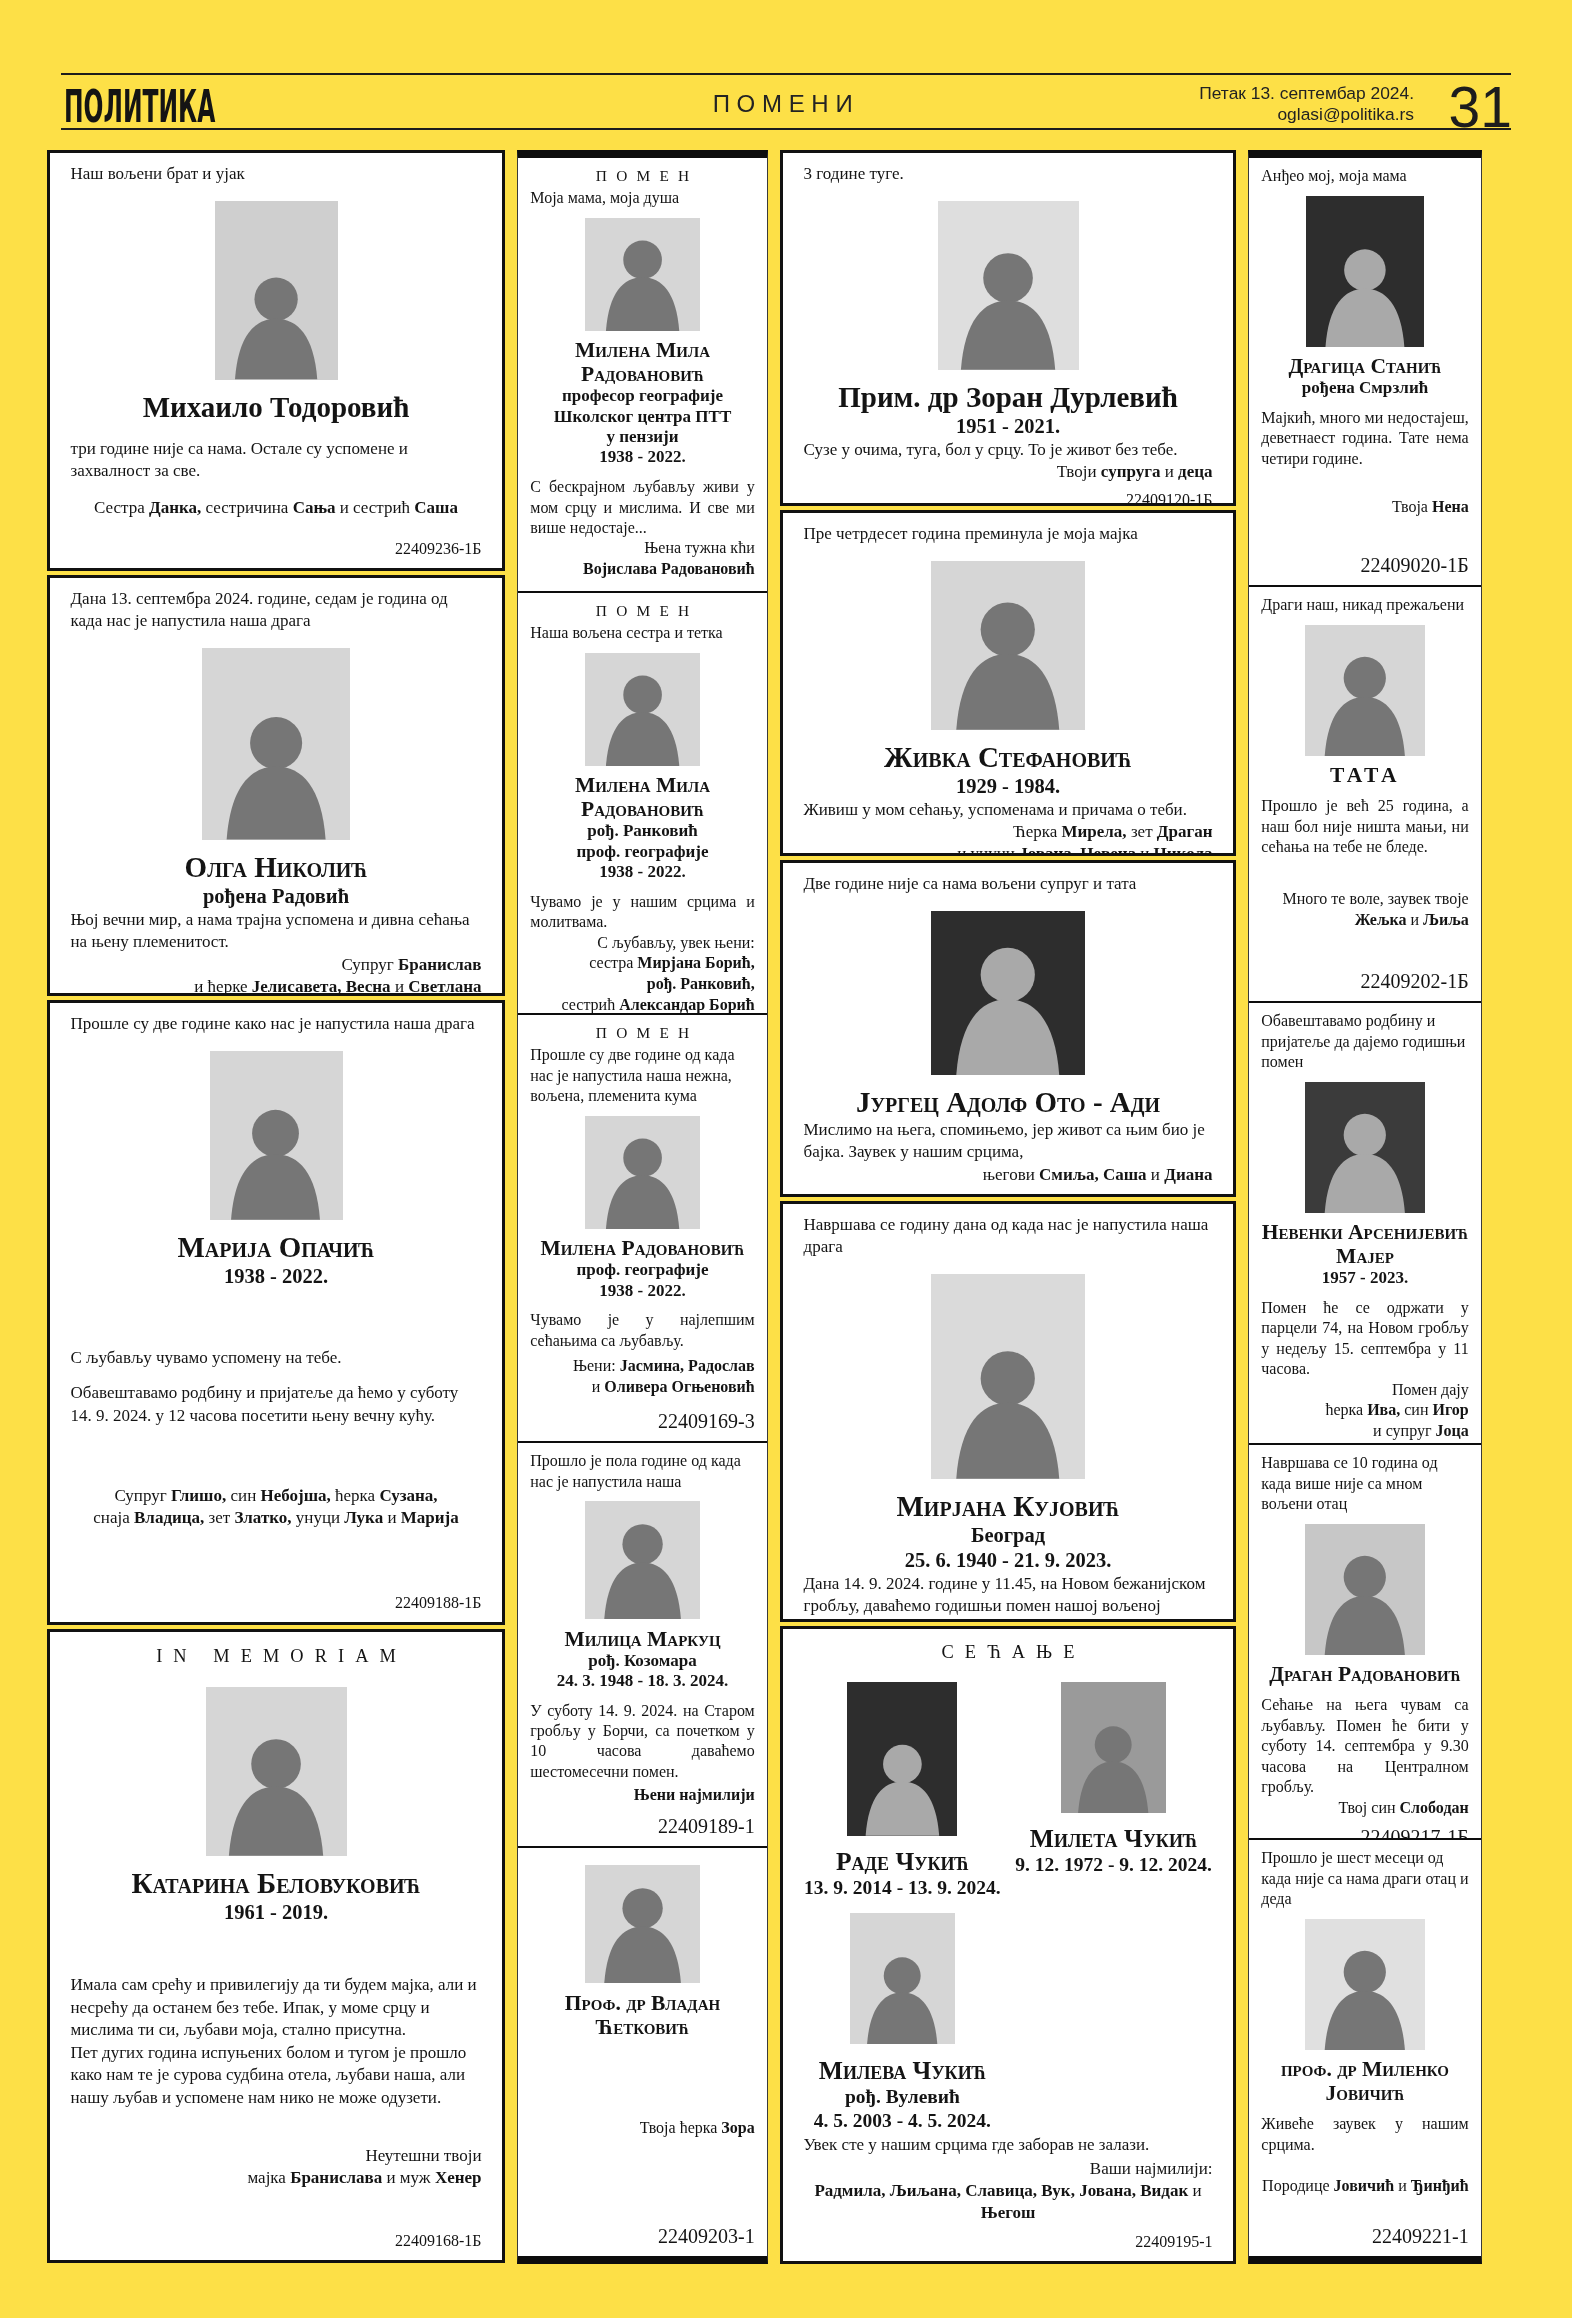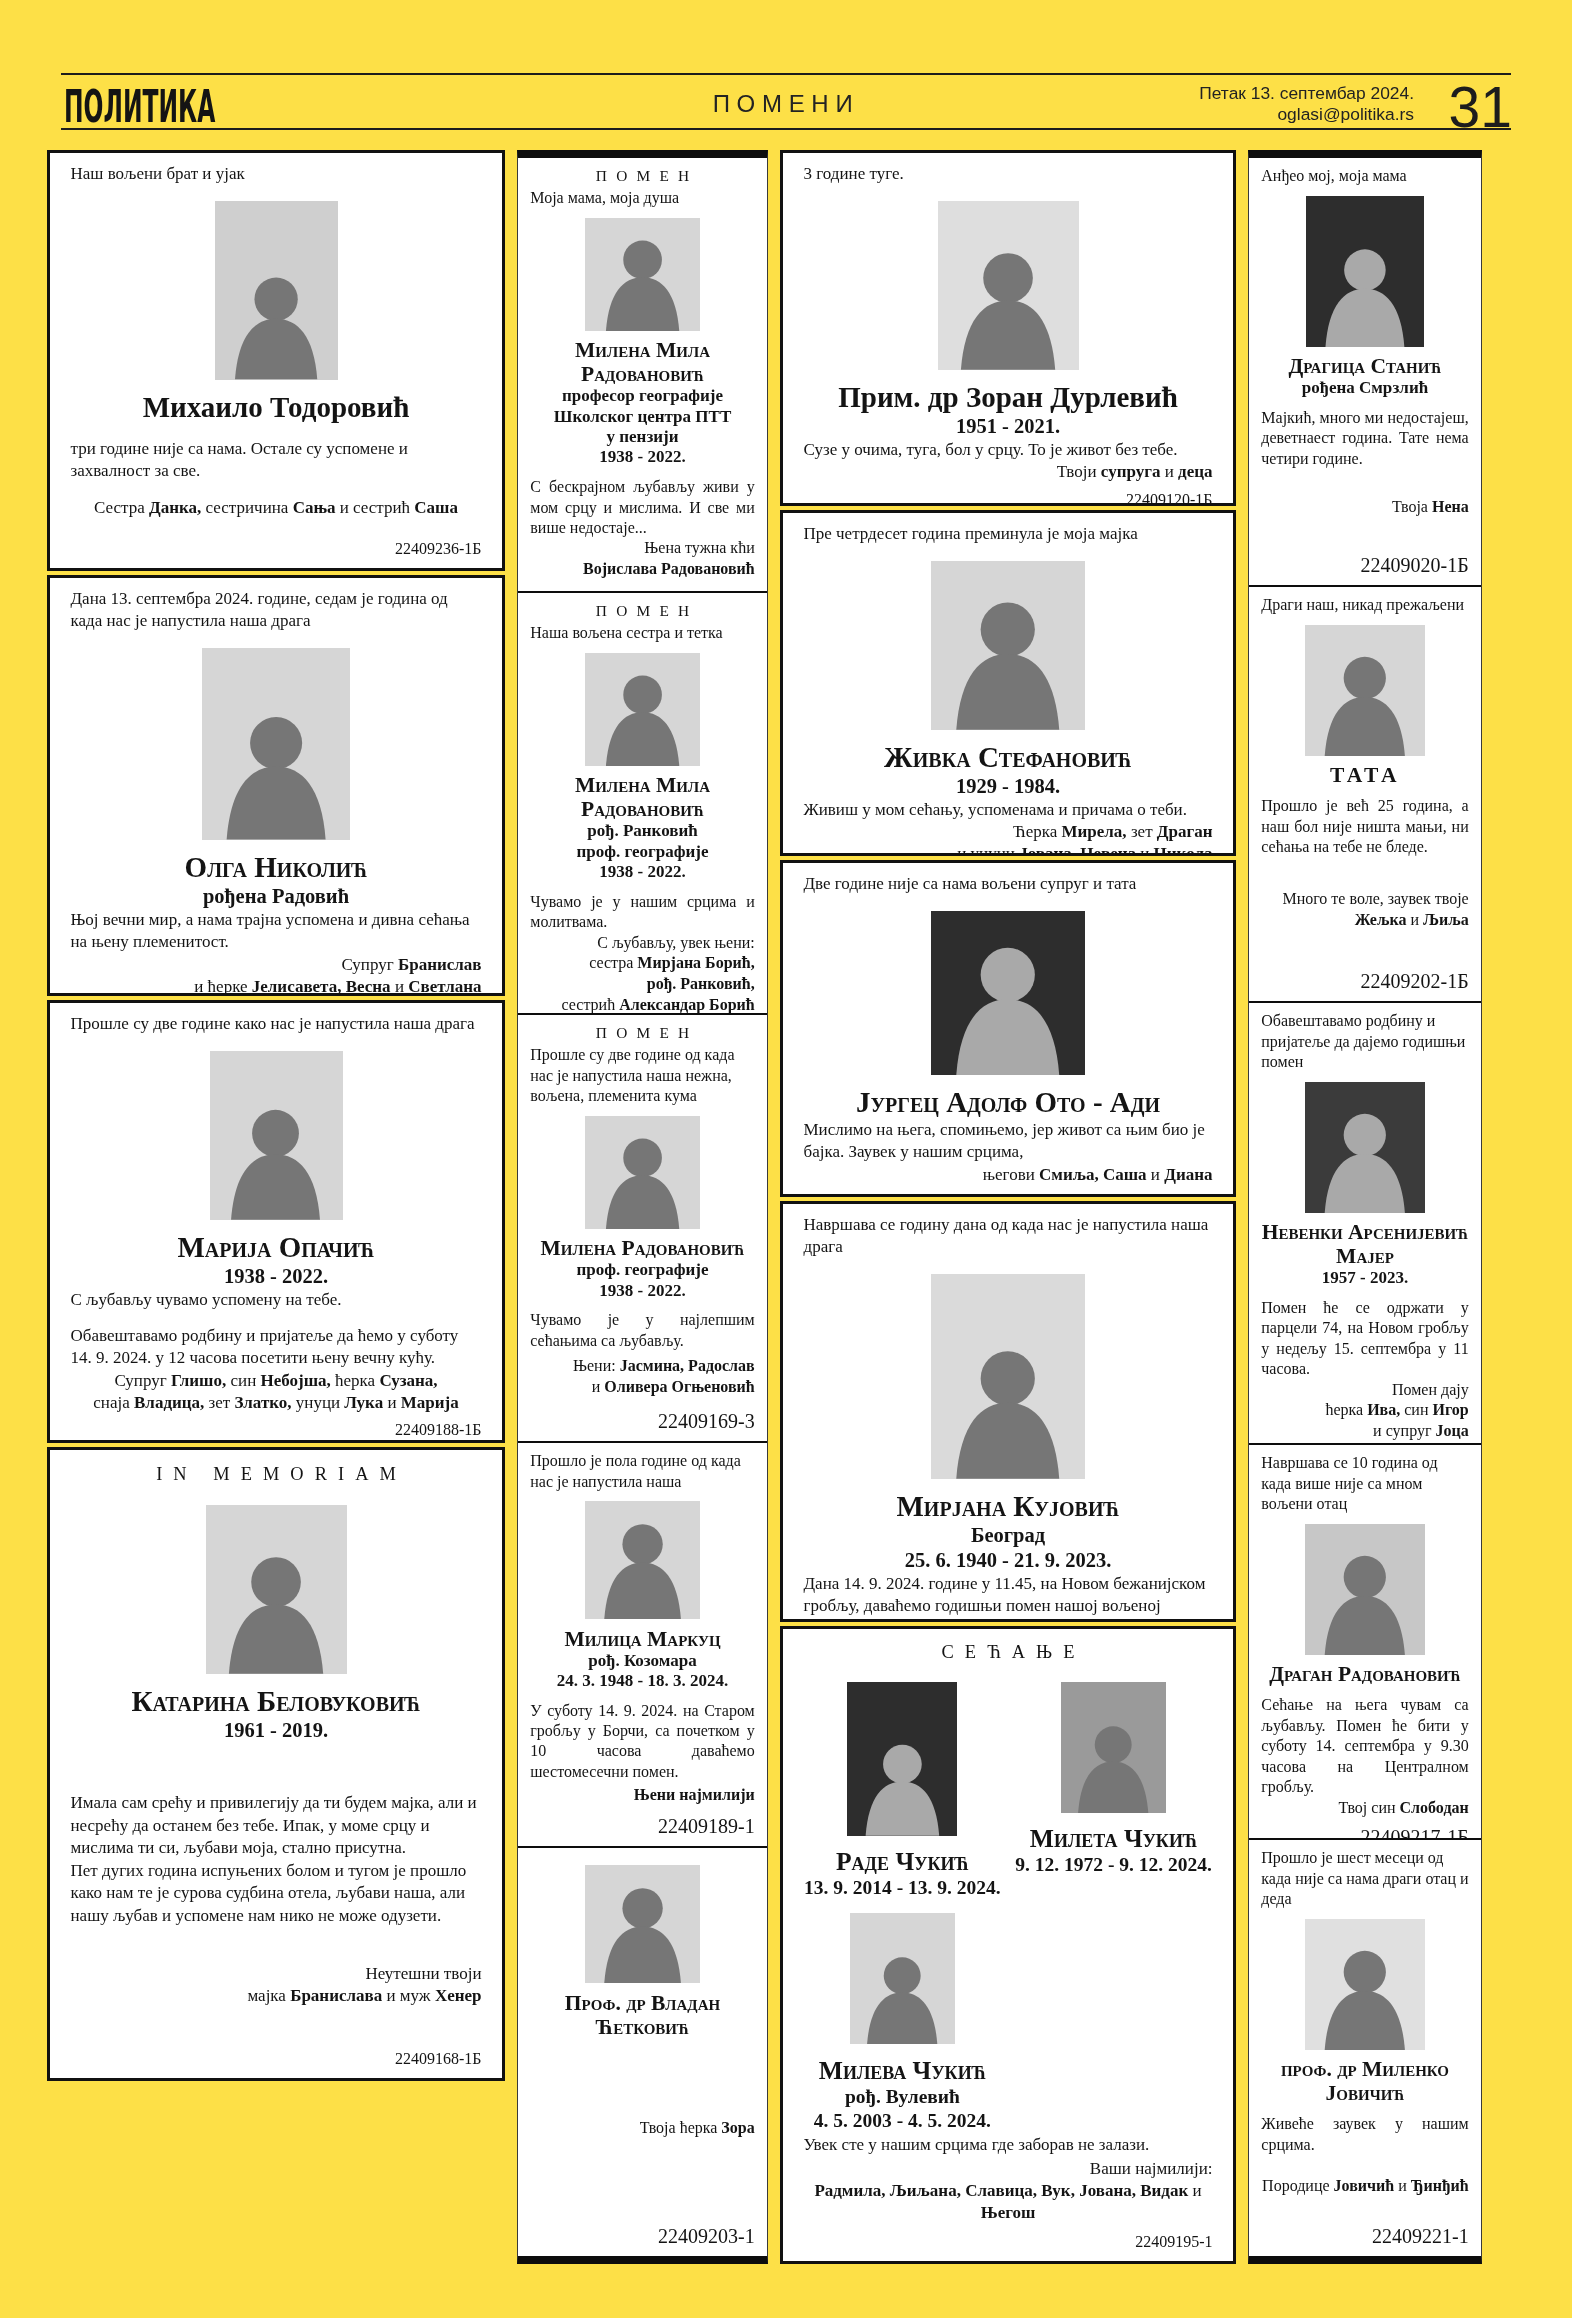--- a/index.html
+++ b/index.html
@@ -108,21 +108,21 @@
         <div class="name caps">Олга Николић</div>
         <div class="sub">рођена Радовић</div>
         <div class="body-text">Њој вечни мир, а нама трајна успомена и дивна сећања на њену племенитост.</div>
         <div class="sig">
           <div>Супруг <b>Бранислав</b></div>
           <div>и ћерке <b>Јелисавета, Весна</b> и <b>Светлана</b></div>
         </div>
 
       </div>
 
-      <div class="ad boxed" style="height:443px;">
+      <div class="ad boxed" style="height:625px;">
         <div class="intro">Прошле су две године како нас је напустила наша драга</div>
         <div class="photo ph-c">
           <svg viewBox="0 0 100 110" preserveAspectRatio="xMidYMax meet">
               <circle cx="50" cy="36" r="20"></circle>
               <path d="M50 54 C30 54 15 70 12 110 L88 110 C85 70 70 54 50 54 Z"></path>
             </svg>
         </div>
         <div class="name caps">Марија Опачић</div>
         <div class="sub">1938 - 2022.</div>
         <div class="body-text">

